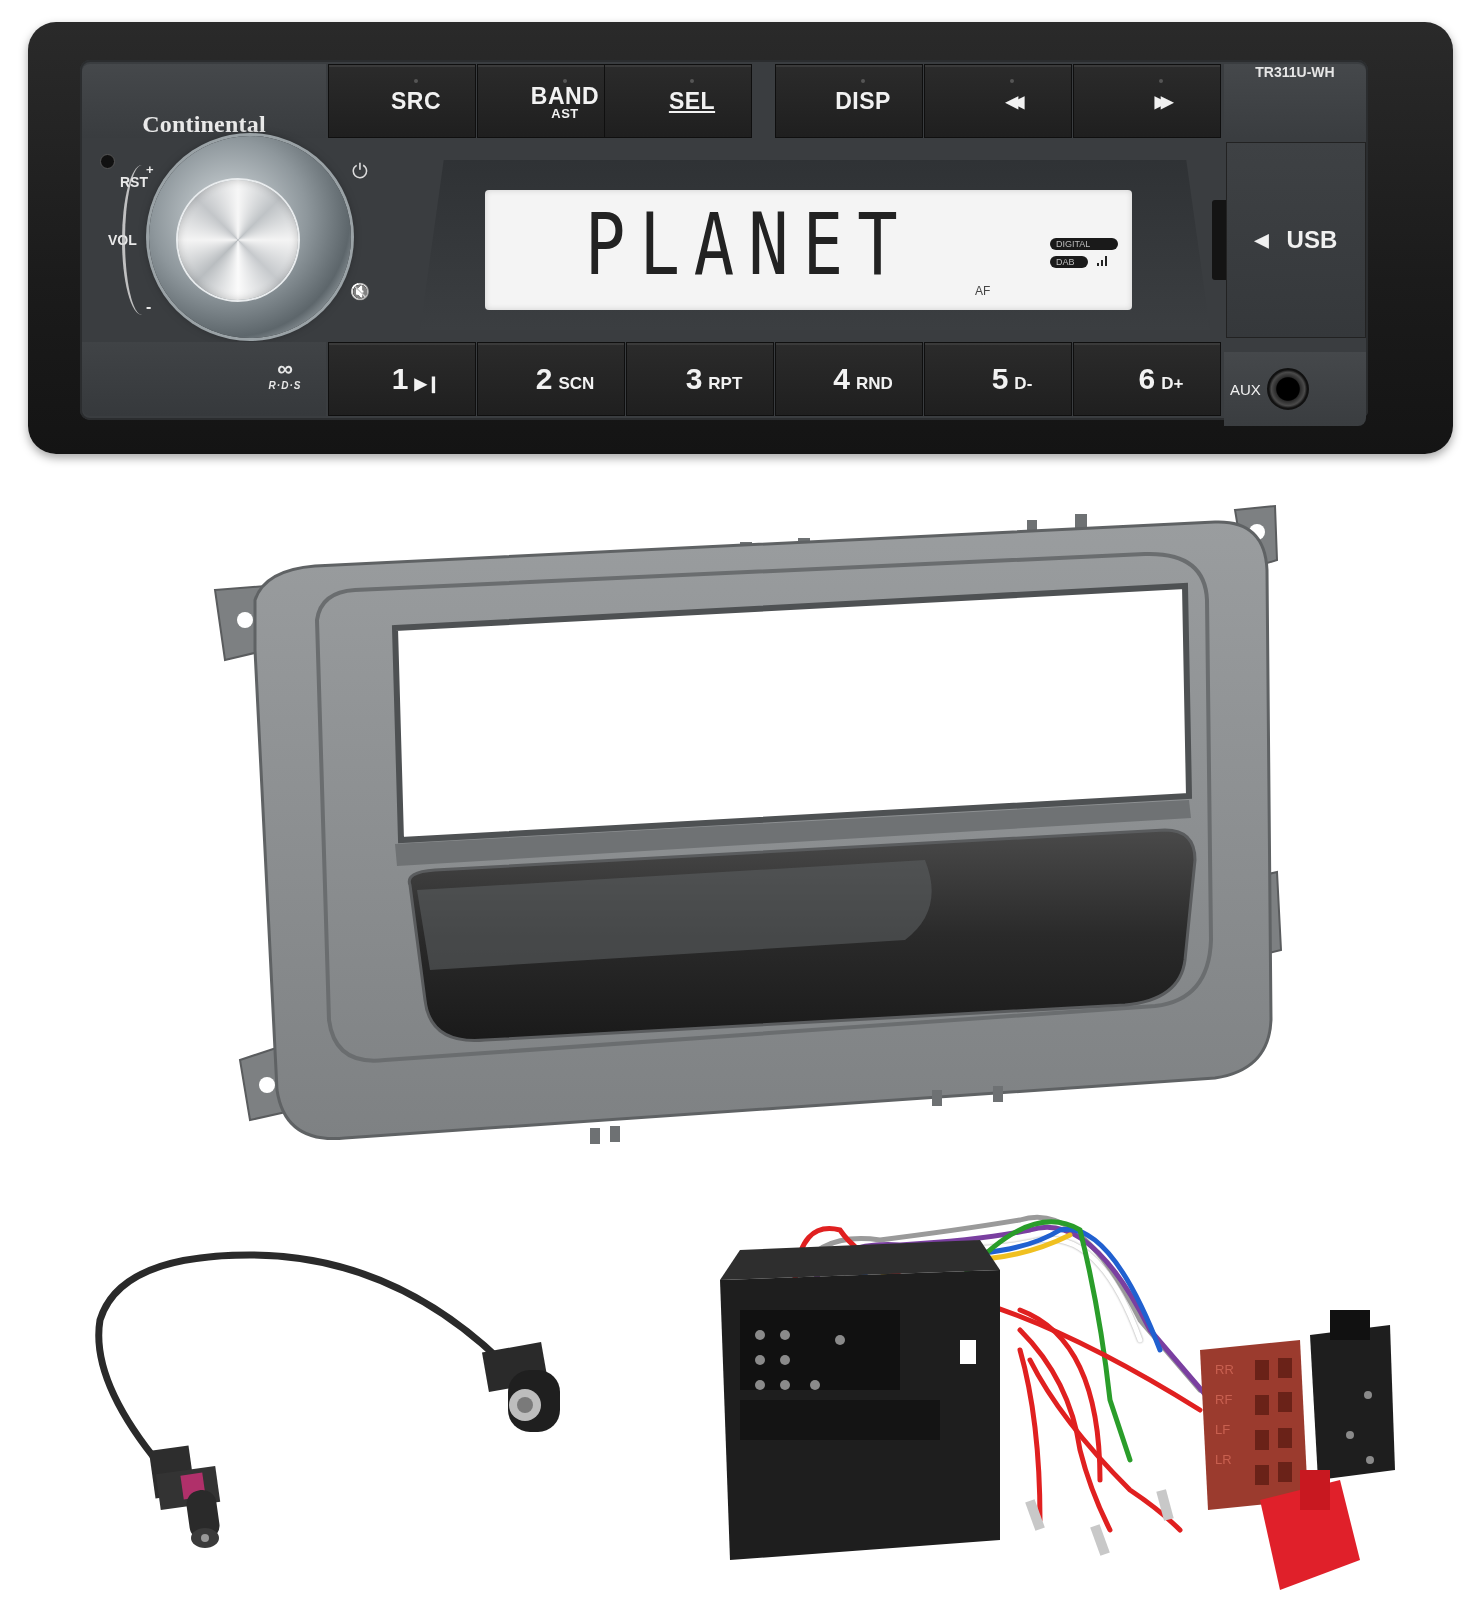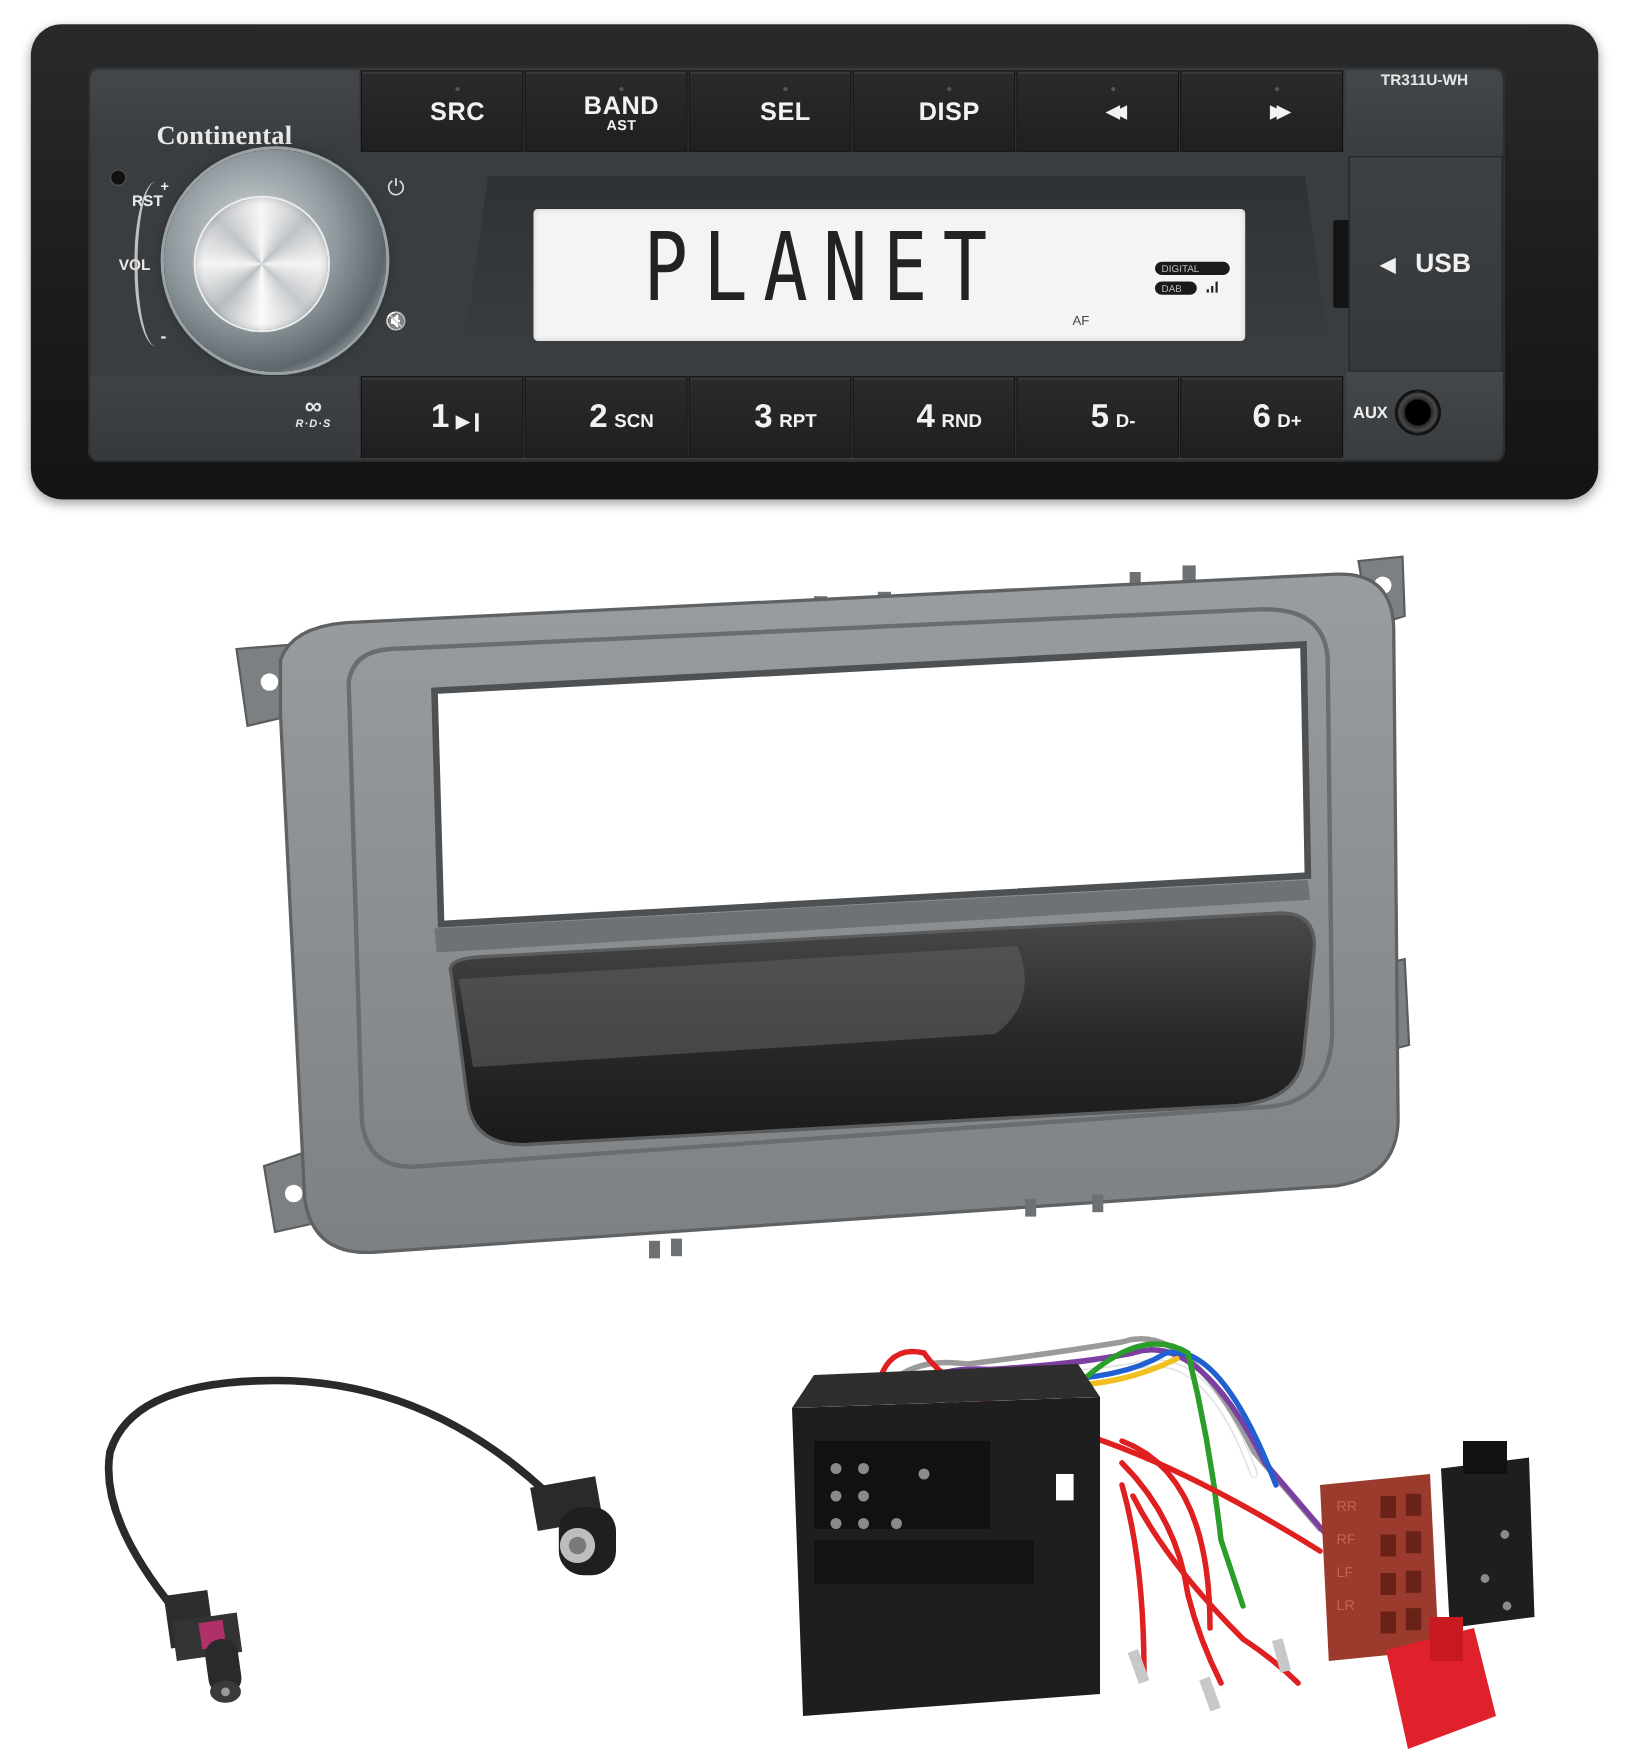--- a/index.html
+++ b/index.html
@@ -53,25 +53,25 @@
     .usb-door {
       position: absolute; left: 1226px; top: 142px; width: 140px; height: 196px;
       background: linear-gradient(180deg,#3e4144,#35383b);
       border: 1px solid #222;
       display: flex; align-items: center; justify-content: center; gap: 18px;
       color: #f0f0f0; font-weight: bold; font-size: 24px;
     }
     .usb-door .tri { font-size: 18px; }
     .usb-notch { position: absolute; left: 1212px; top: 200px; width: 14px; height: 80px; background: #141414; border-radius: 3px 0 0 3px; }
     .aux-panel {
-      position: absolute; left: 1224px; top: 338px; width: 142px; height: 74px;
+      position: absolute; left: 1224px; top: 352px; width: 142px; height: 74px;
       background: linear-gradient(180deg,#45484b,#3a3d40);
       border-radius: 0 0 8px 0;
       display: flex; align-items: center; padding-left: 6px; gap: 6px;
-      color: #f0f0f0; font-weight: bold; font-size: 15px;
+      color: #f0f0f0; font-weight: normal; font-size: 15px;
     }
     .aux-jack {
       width: 42px; height: 42px; border-radius: 50%;
       background: radial-gradient(circle, #000 0 42%, #2b2b2b 46%, #4a4a4a 62%, #1c1c1c 70%);
       border: 2px solid #111;
     }
     .rds-panel {
       position: absolute; left: 82px; top: 342px; width: 244px; height: 74px;
       background: linear-gradient(180deg,#404346,#36393c);
       border-radius: 0 0 0 8px;
@@ -138,21 +138,21 @@
 
 <div class="btn btn-top" style="left:328px;">
   <span class="led"></span>
   <span>SRC</span>
 </div>
 <div class="btn btn-top" style="left:477px;">
   <span class="led"></span>
   <span>BAND</span>
   <span class="sub">AST</span>
 </div>
-<div class="btn btn-top" style="left:626px;">
+<div class="btn btn-top" style="left:604px;text-decoration:underline;">
   <span class="led"></span>
   <span>SEL</span>
 </div>
 <div class="btn btn-top" style="left:775px;">
   <span class="led"></span>
   <span>DISP</span>
 </div>
 <div class="btn btn-top" style="left:924px;">
   <span class="led"></span>
   <span style="font-size:16px;letter-spacing:-6px;">◀◀</span>

